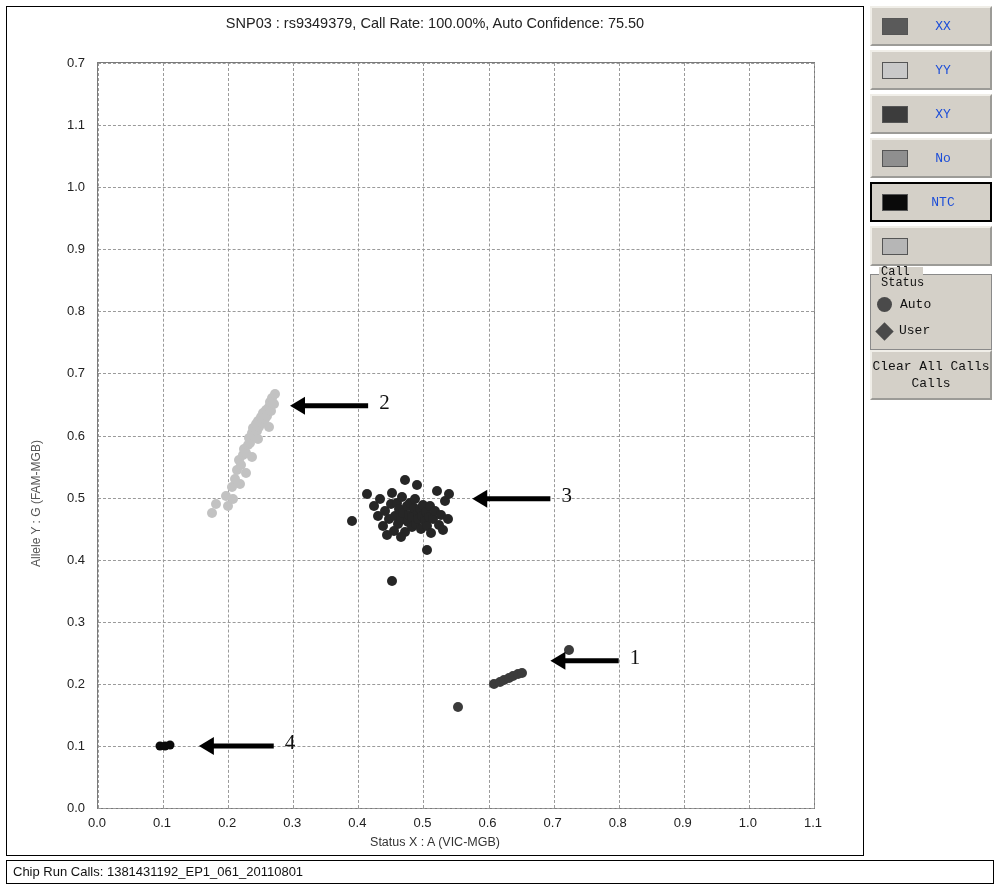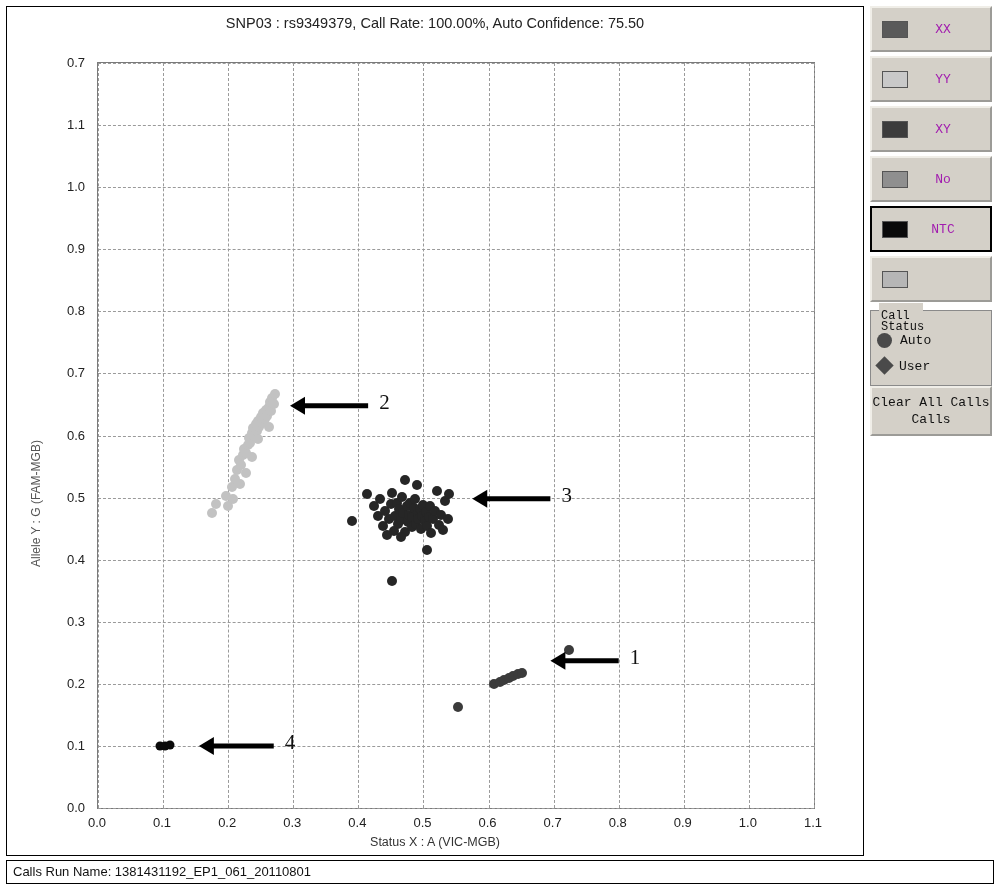--- a/index.html
+++ b/index.html
@@ -115,30 +115,30 @@
     background: #fff;
   }
   
   .sidebar {
     position: absolute;
     left: 870px; top: 6px;
     width: 124px; height: 850px;
   }
   .legend-btn {
     position: relative;
-    width: 122px; height: 46px;
+    width: 122px; height: 40px;
     margin-bottom: 4px;
     background: #d4d0c8;
     border: 2px outset #f0eee8;
     box-sizing: border-box;
     display: flex;
     align-items: center;
     font-family: "Liberation Mono", monospace;
     font-size: 13px;
-    color: #a21caf;
+    color: #1d4ed8;
   }
   .legend-btn.sel {
     border: 2px solid #000;
     background: #d4d0c8;
   }
   .swatch {
     width: 26px; height: 17px;
     margin-left: 10px;
     border: 1px solid #555;
     box-sizing: border-box;
@@ -156,29 +156,29 @@
     box-sizing: border-box;
     background: #d4d0c8;
   }
   .callstat-title {
     position: absolute;
     left: 8px; top: -8px;
     background: #d4d0c8;
     font-family: "Liberation Mono", monospace;
     font-size: 12px;
     color: #111;
-    padding: 8px 2px;
+    padding: 0 2px;
     line-height: 11px;
     width: 40px;
   }
   .cs-row {
     position: absolute;
     left: 6px;
     display: flex;
-    align-items: flex-start;
+    align-items: flex-end;
     font-family: "Liberation Mono", monospace;
     font-size: 13px;
     color: #111;
   }
   .cs-circle {
     width: 15px; height: 15px;
     border-radius: 50%;
     background: #4a4a4a;
     margin-right: 8px;
   }
@@ -388,21 +388,21 @@
       </div>
 
     <div class="xaxis-title" style="left:0; top:828px;">Status X : A (VIC-MGB)</div>
     <div class="ylabel-txt" id="ylabel" style="left:22px; top:560px;">Allele Y : G (FAM-MGB)</div>
   <div class="ann-label" style="left: 622.727px; top: 637.862px;">1</div>
       <div class="ann-label" style="left: 372.127px; top: 382.7px;">2</div>
       <div class="ann-label" style="left: 554.382px; top: 475.825px;">3</div>
       <div class="ann-label" style="left: 277.745px; top: 722.917px;">4</div>
     </div>
 
-  <div class="footer">Calls Run Name: 1381431192_EP1_061_20110801</div>
+  <div class="footer">Chip Run Calls: 1381431192_EP1_061_20110801</div>
 
   <div class="sidebar">
     <div id="legend-buttons">
         <div class="legend-btn">
           <span class="swatch" style="background: rgb(90, 90, 90);"></span>
           <span class="legend-txt">XX</span>
         </div>
         <div class="legend-btn">
           <span class="swatch" style="background: rgb(201, 201, 201);"></span>
           <span class="legend-txt">YY</span>

